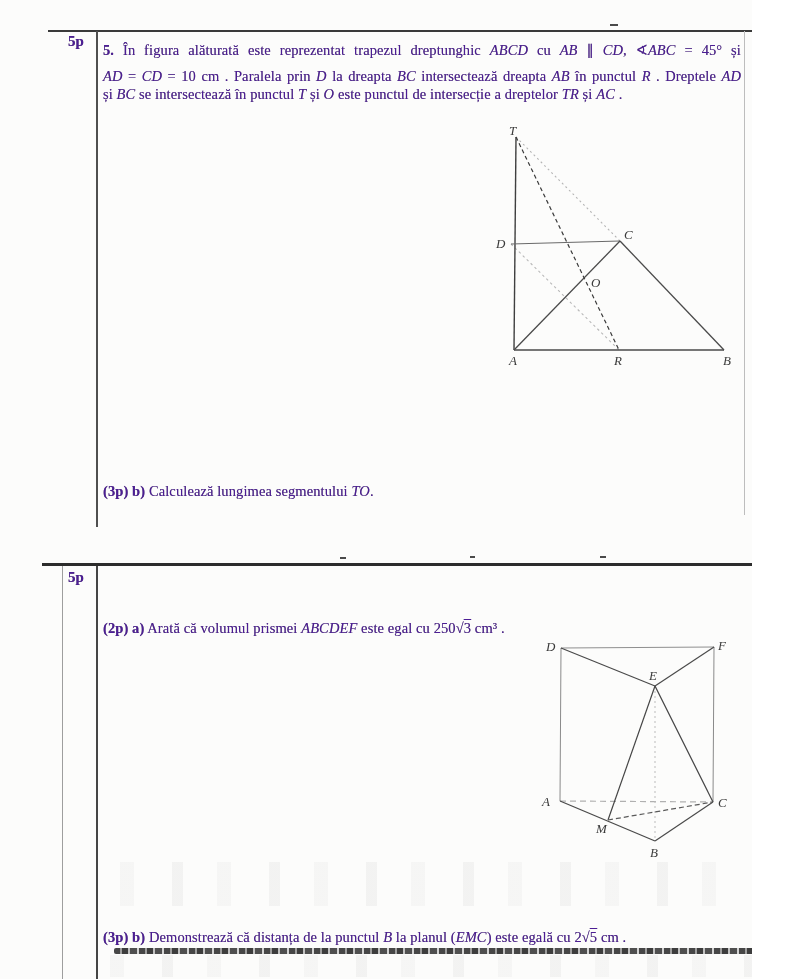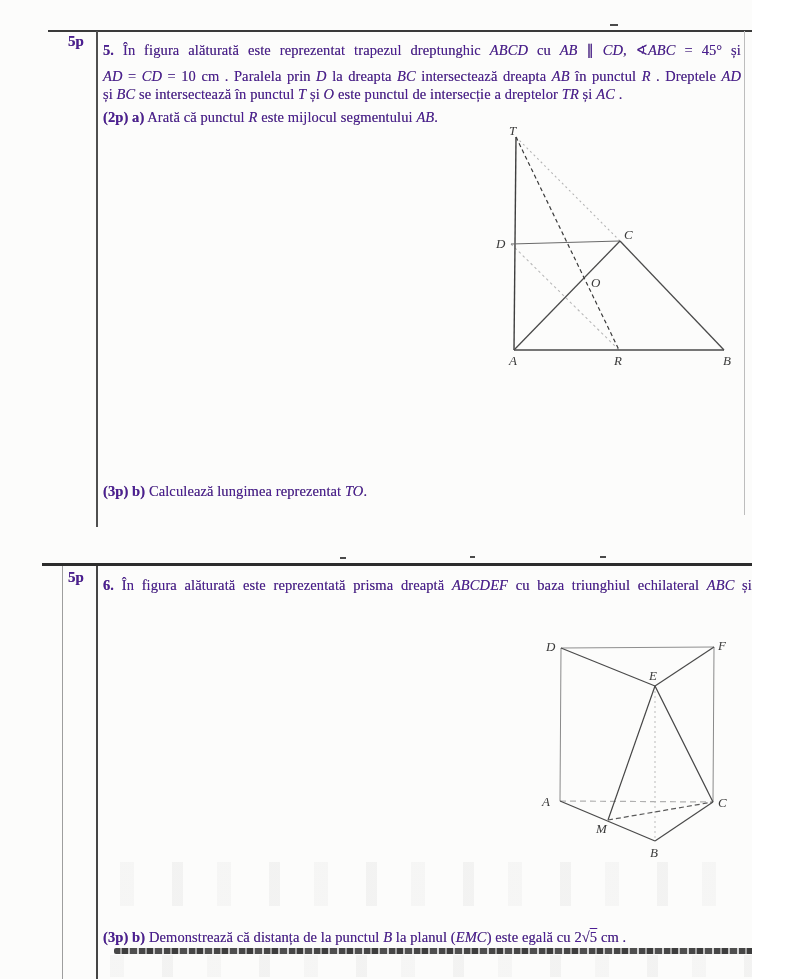--- a/index.html
+++ b/index.html
@@ -74,22 +74,21 @@
 
   <div class="hline" style="left:48px;top:30px;width:709px;"></div>
   <div class="vline" style="left:96px;top:31px;height:496px;background:#4f4f4f;"></div>
   <div class="vline light" style="left:744px;top:31px;height:484px;"></div>
 
   <div class="score" style="left:68px;top:33px;">5p</div>
 
   <div class="tline just" style="left:103px;top:33px;width:638px;"><span class="r-b">5.</span><span class="r-n"> În figura alăturată este reprezentat trapezul dreptunghic </span><span class="r-i">ABCD</span><span class="r-n"> cu </span><span class="r-i">AB</span><span class="r-n"> ∥ </span><span class="r-i">CD</span><span class="r-n">, ∢</span><span class="r-i">ABC</span><span class="r-n"> = 45° și</span></div>
   <div class="tline just" style="left:103px;top:59px;width:638px;"><span class="r-i">AD</span><span class="r-n"> = </span><span class="r-i">CD</span><span class="r-n"> = 10 cm . Paralela prin </span><span class="r-i">D</span><span class="r-n"> la dreapta </span><span class="r-i">BC</span><span class="r-n"> intersectează dreapta </span><span class="r-i">AB</span><span class="r-n"> în punctul </span><span class="r-i">R</span><span class="r-n"> . Dreptele </span><span class="r-i">AD</span></div>
   <div class="tline" style="left:103px;top:85px;width:638px;"><span class="r-n">și </span><span class="r-i">BC</span><span class="r-n"> se intersectează în punctul </span><span class="r-i">T</span><span class="r-n"> și </span><span class="r-i">O</span><span class="r-n"> este punctul de intersecție a dreptelor </span><span class="r-i">TR</span><span class="r-n"> și </span><span class="r-i">AC</span><span class="r-n"> .</span></div>
-  <div class="tline" style="left:103px;top:108px;width:638px;"><span class="r-b">(2p) a)</span><span class="r-n"> Arată că punctul </span><span class="r-i">R</span><span class="r-n"> este mijlocul segmentului </span><span class="r-i">AB</span><span class="r-n">.</span></div>
-  <div class="tline" style="left:103px;top:482px;width:638px;"><span class="r-b">(3p) b)</span><span class="r-n"> Calculează lungimea reprezentat </span><span class="r-i">TO</span><span class="r-n">.</span></div>
+  <div class="tline" style="left:103px;top:482px;width:638px;"><span class="r-b">(3p) b)</span><span class="r-n"> Calculează lungimea segmentului </span><span class="r-i">TO</span><span class="r-n">.</span></div>
 
   <svg class="fig" style="left:485px;top:125px;" width="280" height="250" viewBox="0 0 280 250">
 
     <line x1="31" y1="12" x2="135" y2="116" stroke="#b5b5b5" stroke-width="1.1" stroke-dasharray="2,3"></line>
     <line x1="26" y1="119" x2="134" y2="225" stroke="#b8b8b8" stroke-width="1.1" stroke-dasharray="2.5,3"></line>
 
     <line x1="31" y1="12" x2="134" y2="225" stroke="#3a3a3a" stroke-width="1.2" stroke-dasharray="4,3"></line>
 
     <line x1="29" y1="225" x2="31" y2="12" stroke="#3f3f3f" stroke-width="1.4"></line>
     <line x1="26" y1="119" x2="135" y2="116" stroke="#6a6a6a" stroke-width="1.1"></line>
@@ -106,21 +105,21 @@
     <text x="238" y="240">B</text>
   </svg>
 
   <div class="hline" style="left:42px;top:563px;width:720px;background:#2c2c2c;height:2.5px;"></div>
   <div class="vline mid" style="left:62px;top:566px;height:413px;"></div>
   <div class="vline" style="left:96px;top:566px;height:413px;background:#454545;"></div>
   <div class="vline" style="left:759px;top:566px;height:413px;background:#555;"></div>
 
   <div class="score" style="left:68px;top:569px;">5p</div>
 
-  <div class="tline just" style="left:103px;top:568px;width:649px;"><span class="r-b">6.</span><span class="r-n"> În figura alăturată este reprezentată prisma dreaptă </span><span class="r-i">ABCDEF</span><span class="r-n"> cu baza triunghiul echilateral </span><span class="r-i">ABC</span><span class="r-n"> și</span></div>
+  <div class="tline" style="left:103px;top:619px;width:649px;"><span class="r-b">(2p) a)</span><span class="r-n"> Arată că volumul prismei </span><span class="r-i">ABCDEF</span><span class="r-n"> este egal cu 250</span><span class="r-n">√</span><span class="r-sq">3</span><span class="r-n"> cm³ .</span></div>
   <div class="tline" style="left:103px;top:928px;width:649px;"><span class="r-b">(3p) b)</span><span class="r-n"> Demonstrează că distanța de la punctul </span><span class="r-i">B</span><span class="r-n"> la planul </span><span class="r-n">(</span><span class="r-i">EMC</span><span class="r-n">)</span><span class="r-n"> este egală cu 2</span><span class="r-n">√</span><span class="r-sq">5</span><span class="r-n"> cm .</span></div>
 
   <svg class="fig" style="left:540px;top:635px;" width="230" height="230" viewBox="0 0 230 230">
 
     <line x1="20" y1="166" x2="173" y2="167" stroke="#b0b0b0" stroke-width="1.2" stroke-dasharray="6,4"></line>
     <line x1="115" y1="51" x2="115" y2="206" stroke="#bbbbbb" stroke-width="1" stroke-dasharray="2,3"></line>
 
     <line x1="21" y1="13" x2="174" y2="12" stroke="#8f8f8f" stroke-width="1"></line>
     <line x1="21" y1="13" x2="20" y2="166" stroke="#8a8a8a" stroke-width="1"></line>
     <line x1="174" y1="12" x2="173" y2="167" stroke="#8a8a8a" stroke-width="1"></line>

